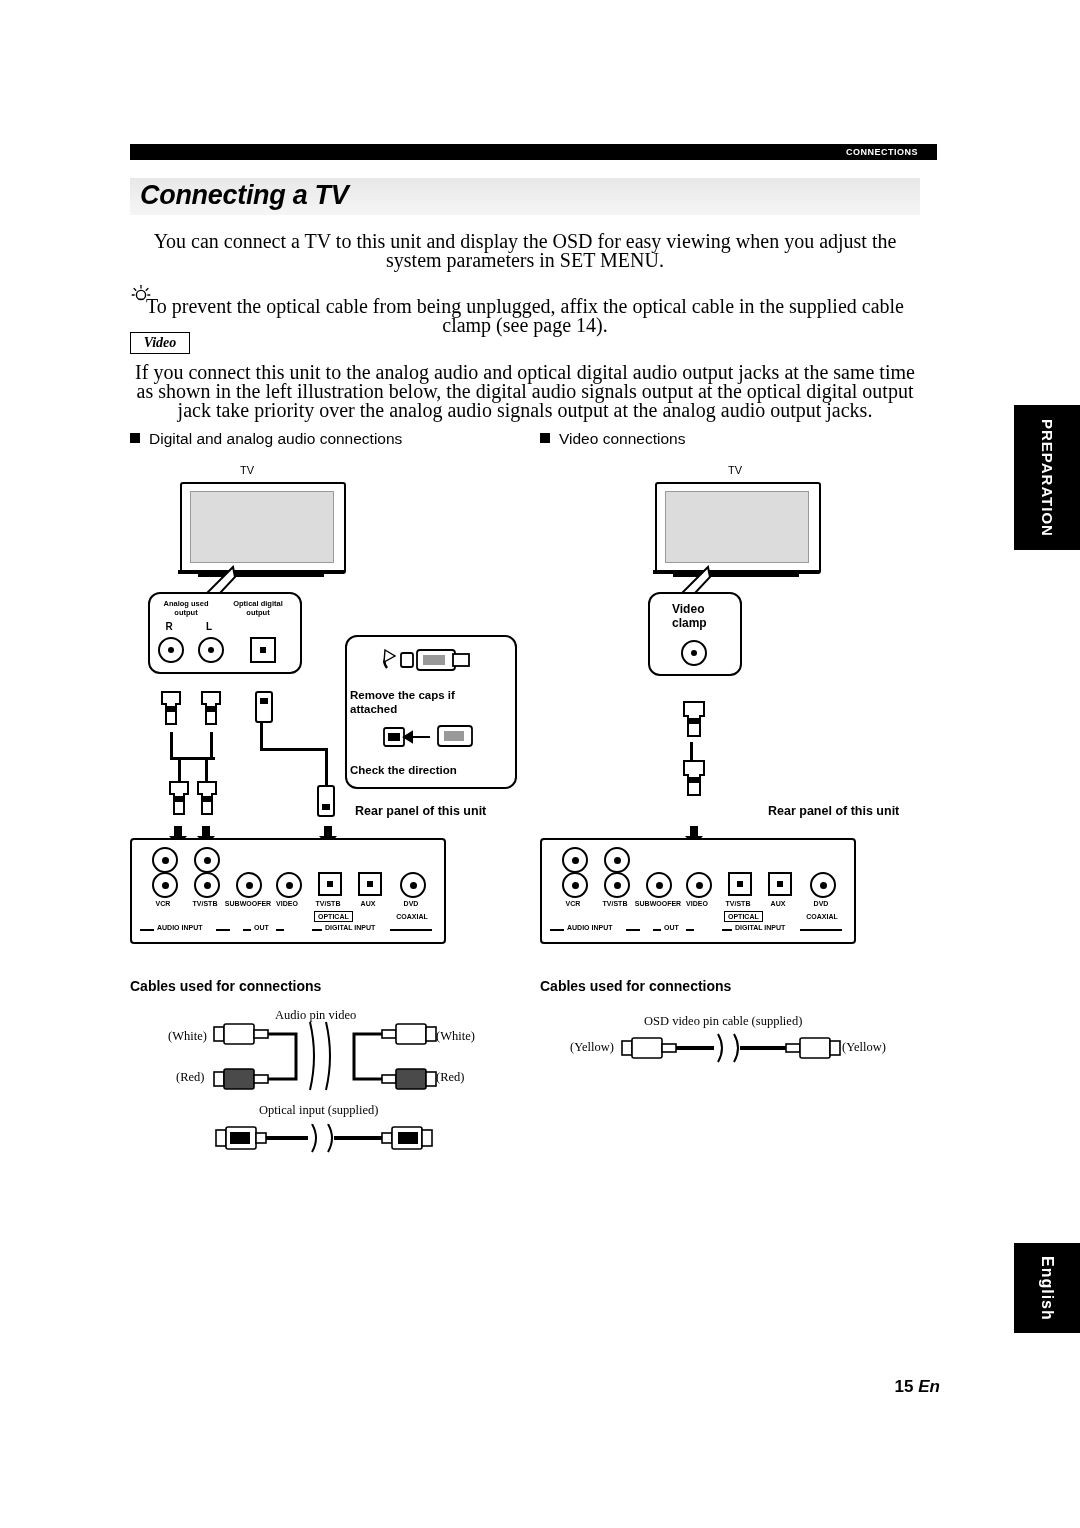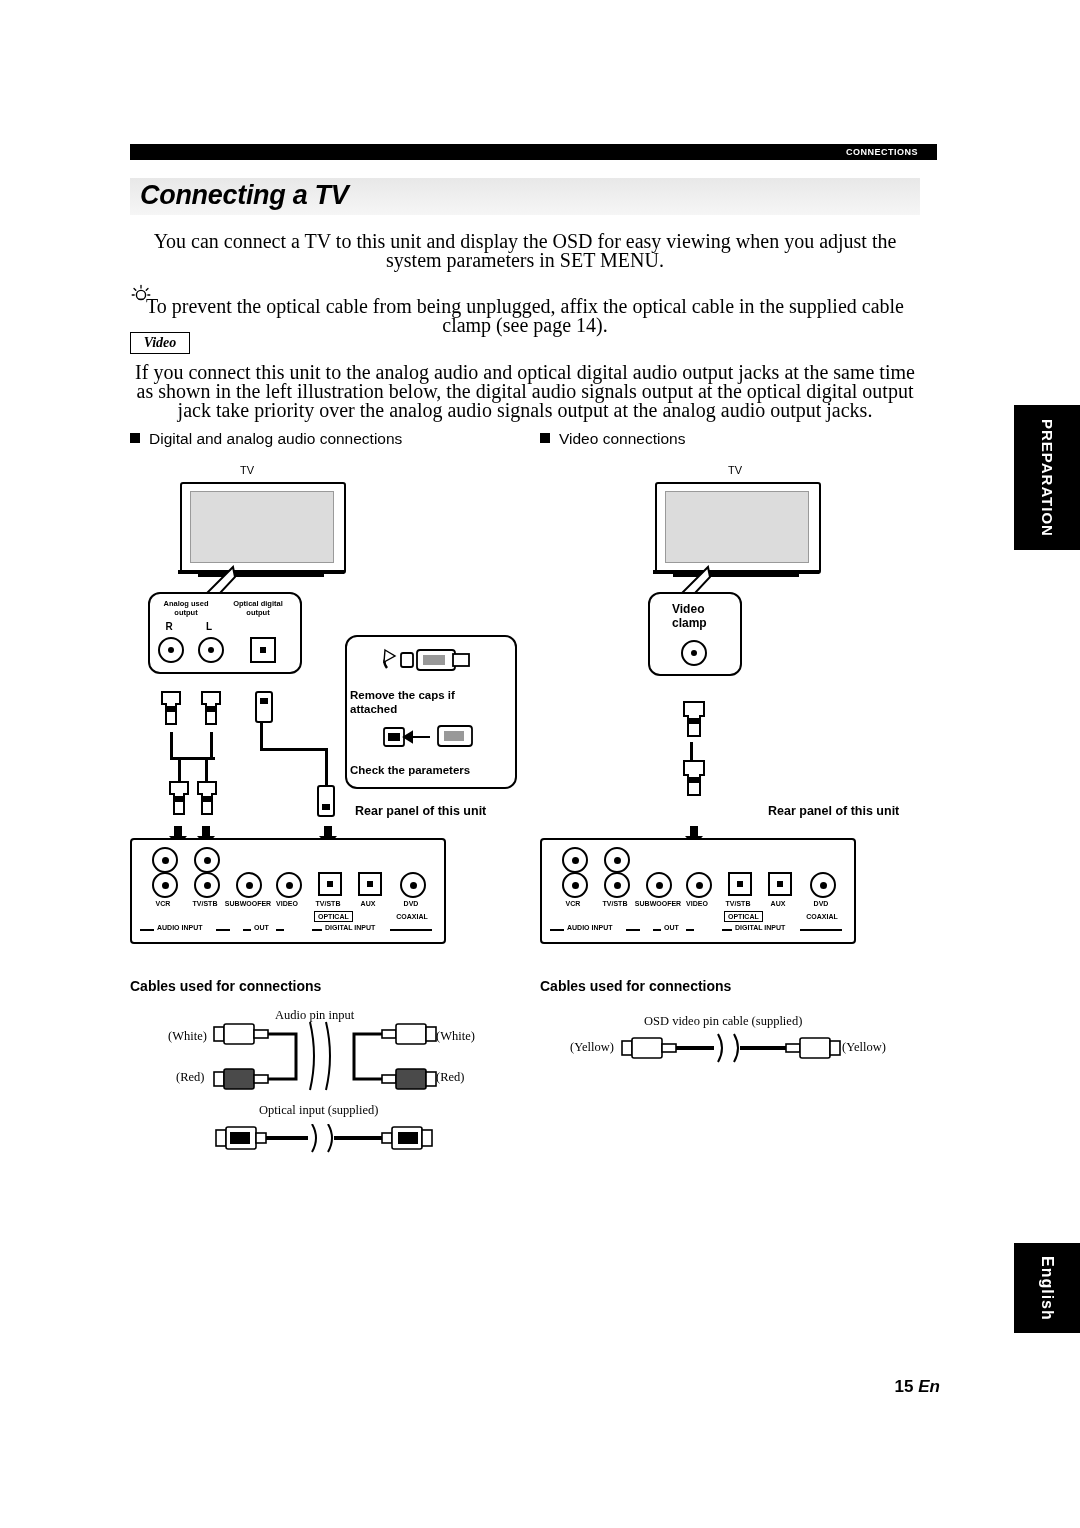--- a/index.html
+++ b/index.html
@@ -191,21 +191,21 @@
       <rect x="6" y="10" width="20" height="18" rx="2"></rect>
       <rect x="60" y="8" width="34" height="20" rx="3"></rect>
     </g>
     <rect x="10" y="15" width="12" height="8" fill="#000"></rect>
     <g stroke="#000" stroke-width="2" fill="#000">
       <line x1="34" y1="19" x2="52" y2="19"></line>
       <polygon points="34,14 26,19 34,24"></polygon>
     </g>
     <rect x="66" y="13" width="20" height="10" fill="#999"></rect>
   </svg>
-  <div class="bub-txt" style="left:350px;top:764px;width:158px;font-size:11.5px;">Check the parameters</div>
+  <div class="bub-txt" style="left:350px;top:764px;width:158px;font-size:11.5px;">Check the direction</div>
 
   <div class="cab-head" style="left:355px;top:804px;font-size:12.5px;">Rear panel of this unit</div>
 
   <svg style="position:absolute;left:168px;top:826px;width:180px;height:22px;">
     <g fill="#000">
       <polygon points="6,0 14,0 14,10 19,10 10,20 1,10 6,10"></polygon>
       <polygon points="34,0 42,0 42,10 47,10 38,20 29,10 34,10"></polygon>
       <polygon points="156,0 164,0 164,10 169,10 160,20 151,10 156,10"></polygon>
     </g>
   </svg>
@@ -305,21 +305,21 @@
   <div class="line" style="left:653px;top:929px;width:8px;height:1.5px;"></div>
   <div class="grouplbl" style="left:664px;top:924px;">OUT</div>
   <div class="line" style="left:686px;top:929px;width:8px;height:1.5px;"></div>
   <div class="line" style="left:722px;top:929px;width:10px;height:1.5px;"></div>
   <div class="grouplbl" style="left:735px;top:924px;">DIGITAL INPUT</div>
   <div class="line" style="left:800px;top:929px;width:42px;height:1.5px;"></div>
 
   <div class="cab-head" style="left:130px;top:978px;">Cables used for connections</div>
   <div class="cab-head" style="left:540px;top:978px;">Cables used for connections</div>
 
-  <div class="cap" style="left:275px;top:1008px;">Audio pin input</div>
+  <div class="cap" style="left:275px;top:1008px;">Audio pin video</div>
   <div class="cap" style="left:168px;top:1029px;">(White)</div>
   <div class="cap" style="left:436px;top:1029px;">(White)</div>
   <div class="cap" style="left:176px;top:1070px;">(Red)</div>
   <div class="cap" style="left:436px;top:1070px;">(Red)</div>
 
   <svg style="position:absolute;left:210px;top:1020px;width:230px;height:80px;">
 
     <g stroke="#000" stroke-width="1.6" fill="#fff">
       <rect x="4" y="7" width="10" height="14"></rect>
       <rect x="14" y="4" width="30" height="20" rx="2"></rect>

